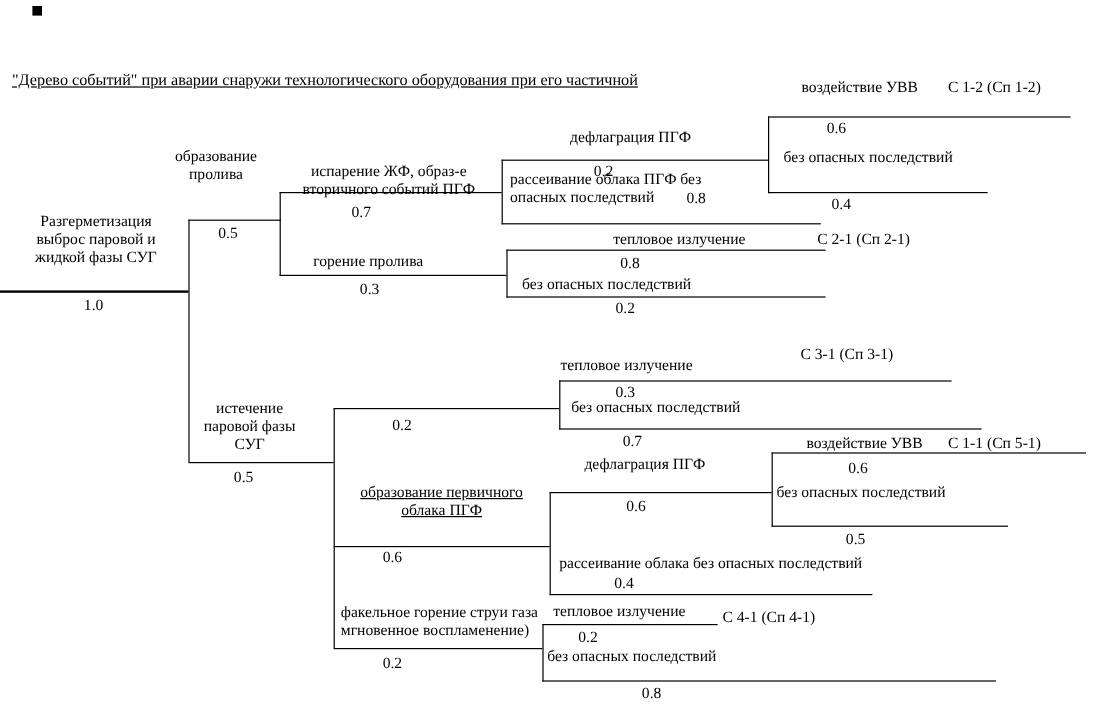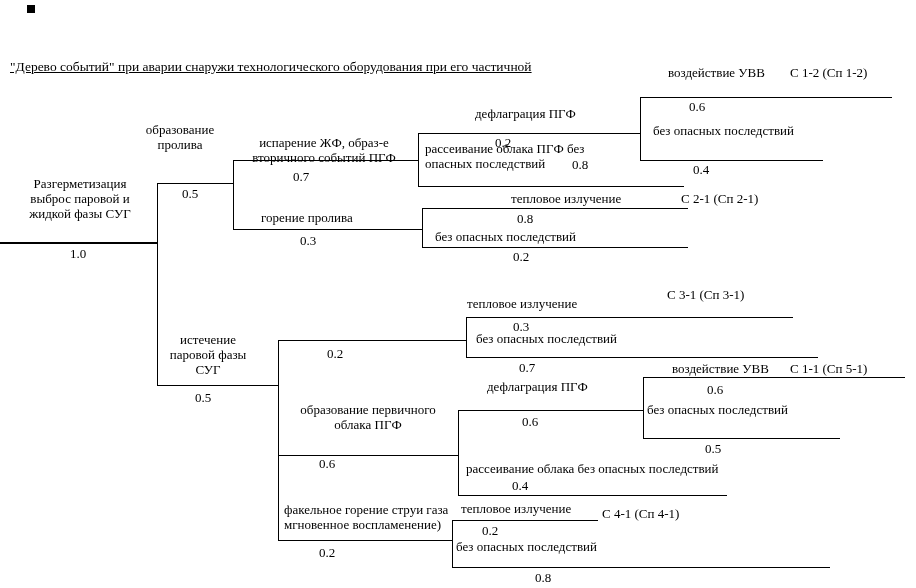--- a/index.html
+++ b/index.html
@@ -112,21 +112,21 @@
 
   <div class="t c" style="left:320px;top:346px;width:30px;">0.2</div>
 
   <div class="t" style="left:467px;top:296px;">тепловое излучение</div>
   <div class="t" style="left:667px;top:287px;">С 3-1 (Сп 3-1)</div>
   <div class="t c" style="left:506px;top:319px;width:30px;">0.3</div>
 
   <div class="t" style="left:476px;top:331px;">без опасных последствий</div>
   <div class="t c" style="left:512px;top:360px;width:30px;">0.7</div>
 
-  <div class="t c" style="left:286px;top:402px;width:164px;">образование первичного
+  <div class="t c" style="left:286px;top:402px;width:164px;text-decoration:underline;">образование первичного
 облака ПГФ</div>
   <div class="t c" style="left:312px;top:456px;width:30px;">0.6</div>
 
   <div class="t" style="left:487px;top:379px;">дефлаграция ПГФ</div>
   <div class="t c" style="left:515px;top:414px;width:30px;">0.6</div>
 
   <div class="t" style="left:672px;top:361px;">воздействие УВВ</div>
   <div class="t" style="left:790px;top:361px;">С 1-1 (Сп 5-1)</div>
   <div class="t c" style="left:700px;top:382px;width:30px;">0.6</div>
 

